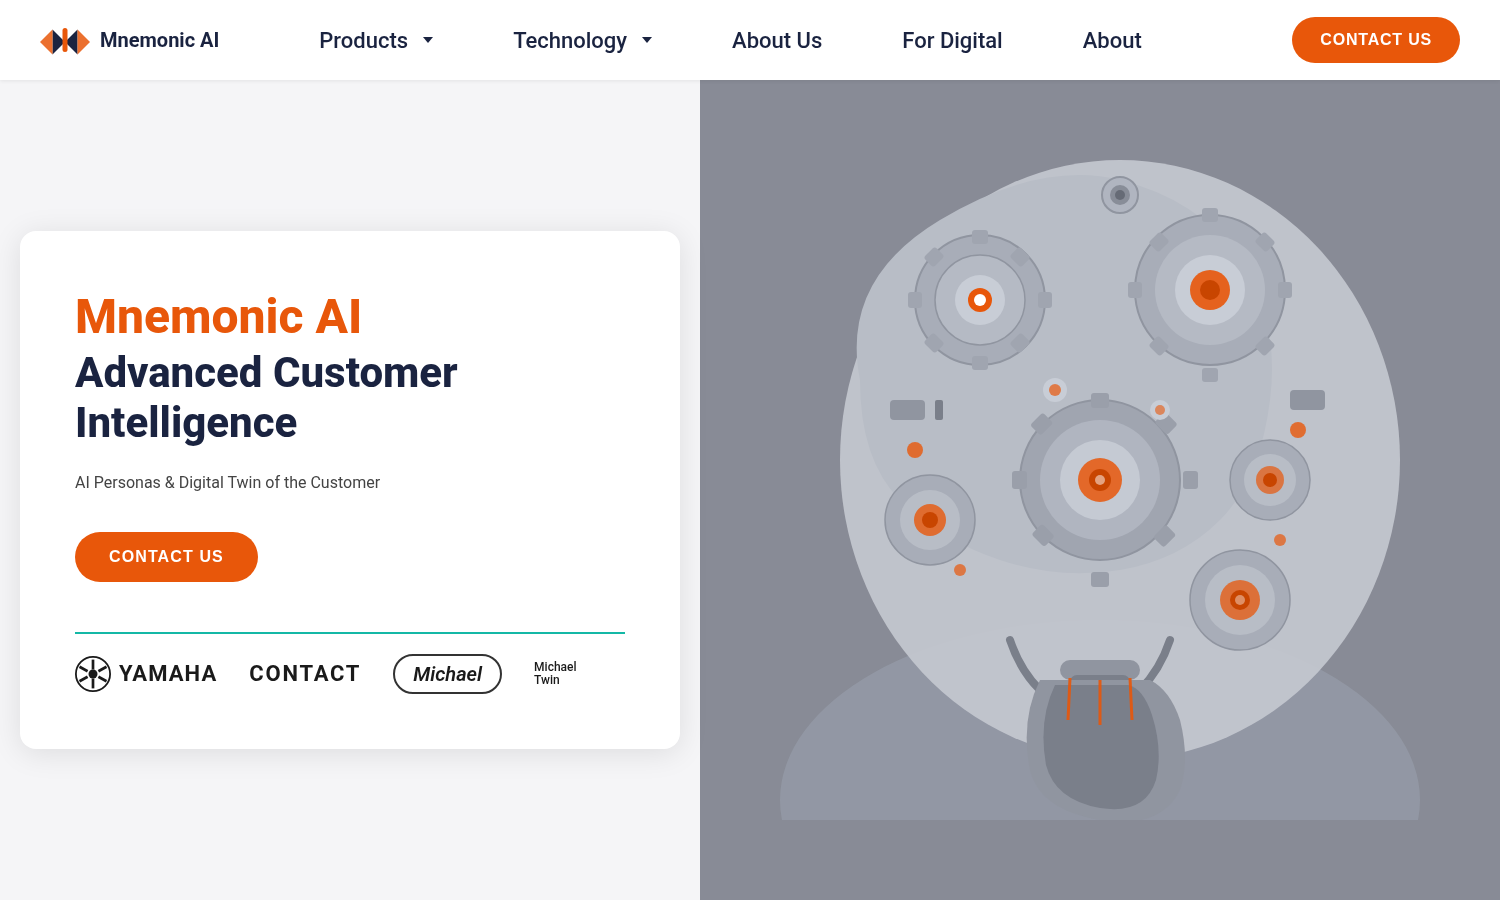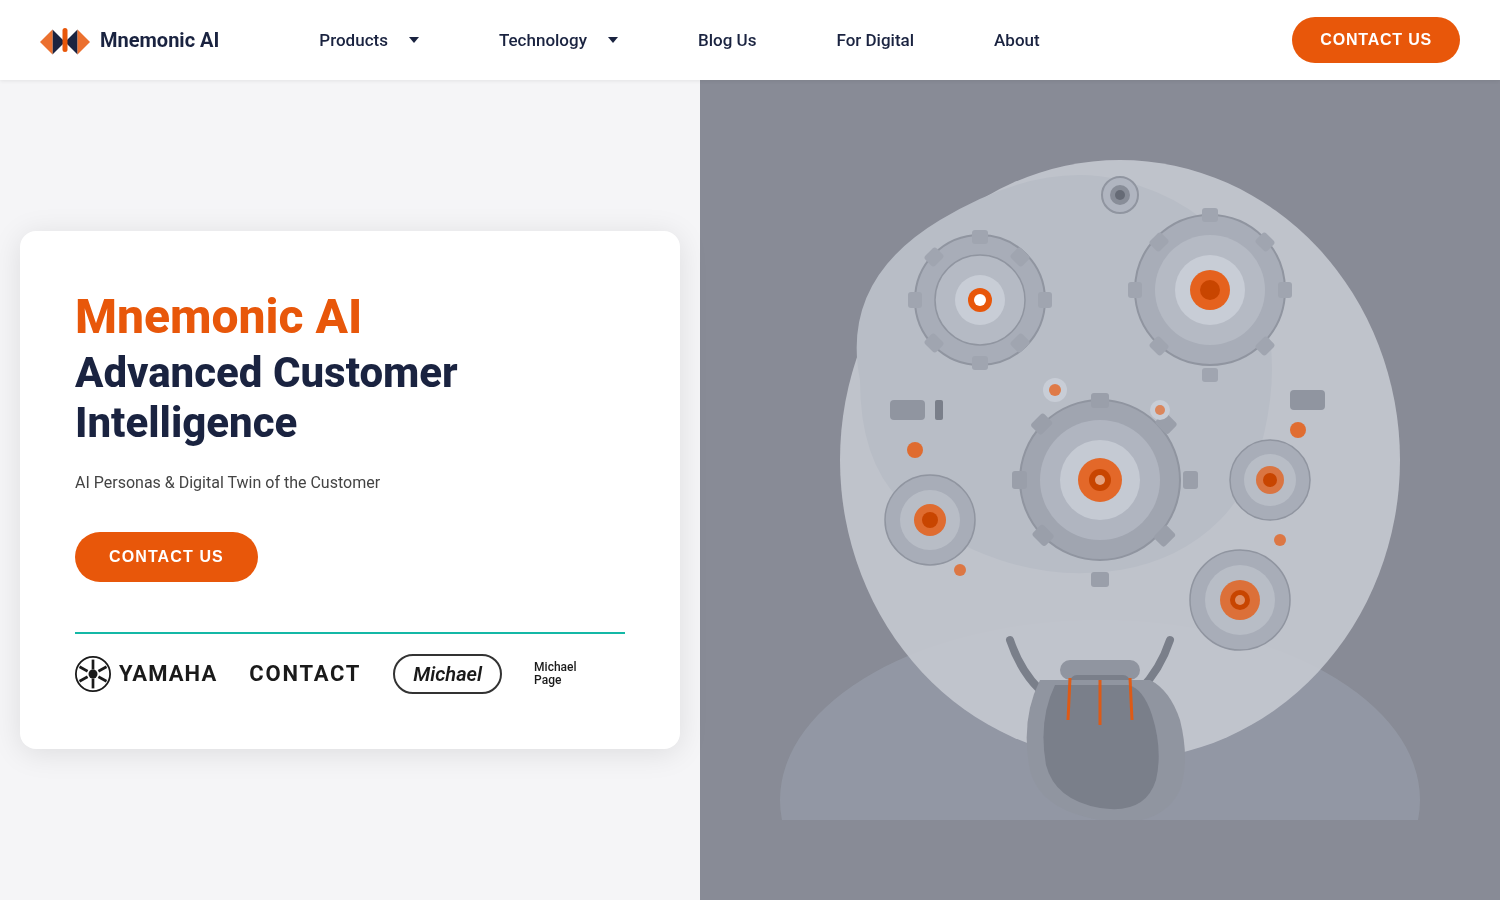--- a/index.html
+++ b/index.html
@@ -40,28 +40,28 @@
       color: #1a2340;
       white-space: nowrap;
     }
     .nav-links {
       display: flex;
       align-items: center;
       gap: 0;
       flex: 1;
     }
     .nav-link {
-      font-size: 17px;
+      font-size: 22px;
       color: #1a2340;
       text-decoration: none;
       padding: 0 40px;
       cursor: pointer;
       display: flex;
       align-items: center;
-      gap: 18px;
+      gap: 12px;
       font-weight: 500;
     }
     .nav-cta {
       background: #e8570a;
       color: #fff;
       border: none;
       border-radius: 30px;
       padding: 14px 28px;
       font-size: 16px;
       font-weight: 700;
@@ -230,21 +230,21 @@
   <div class="nav-links">
     <a class="nav-link" href="#">
       <span>Products</span>
       <span class="chevron"></span>
     </a>
     <a class="nav-link" href="#">
       <span>Technology</span>
       <span class="chevron"></span>
     </a>
     <a class="nav-link" href="#">
-      <span>Blog Us</span>
+      <span>About Us</span>
     </a>
     <a class="nav-link" href="#">
       <span>For Digital</span>
     </a>
     <a class="nav-link" href="#">
       <span>About</span>
     </a>
   </div>
 
   <button class="nav-cta">CONTACT US</button>
@@ -276,21 +276,21 @@
           </svg>
           <span>YAMAHA</span>
         </div>
 
         <div class="logo-siemens">CONTACT</div>
 
         <div class="logo-henkel">Michael</div>
 
         <div class="logo-michael-page">
           <span>Michael</span>
-          <span>Page</span>
+          <span>Twin</span>
         </div>
       </div>
     </div>
   </div>
 
   <div class="right-panel">
     <div class="brain-svg-wrapper">
       <svg viewBox="0 0 680 720" xmlns="http://www.w3.org/2000/svg" width="680" height="720">
 
         <ellipse cx="340" cy="700" rx="320" ry="180" fill="#9aa0ad" opacity="0.6"></ellipse>

